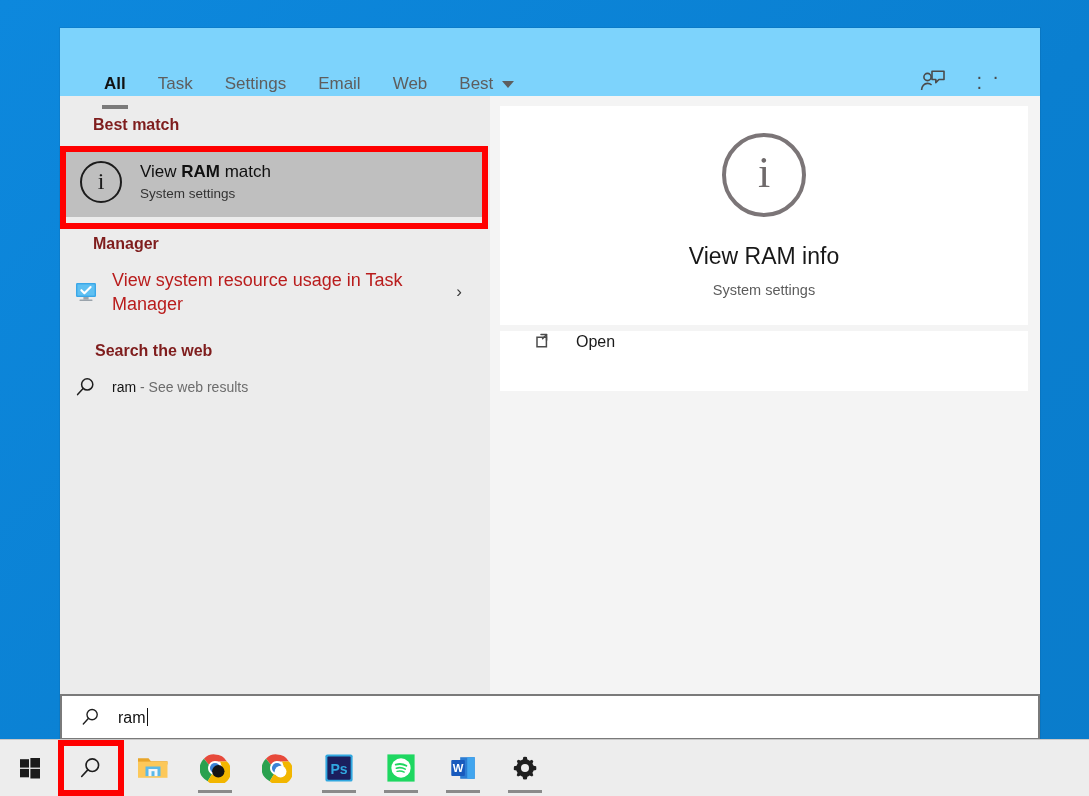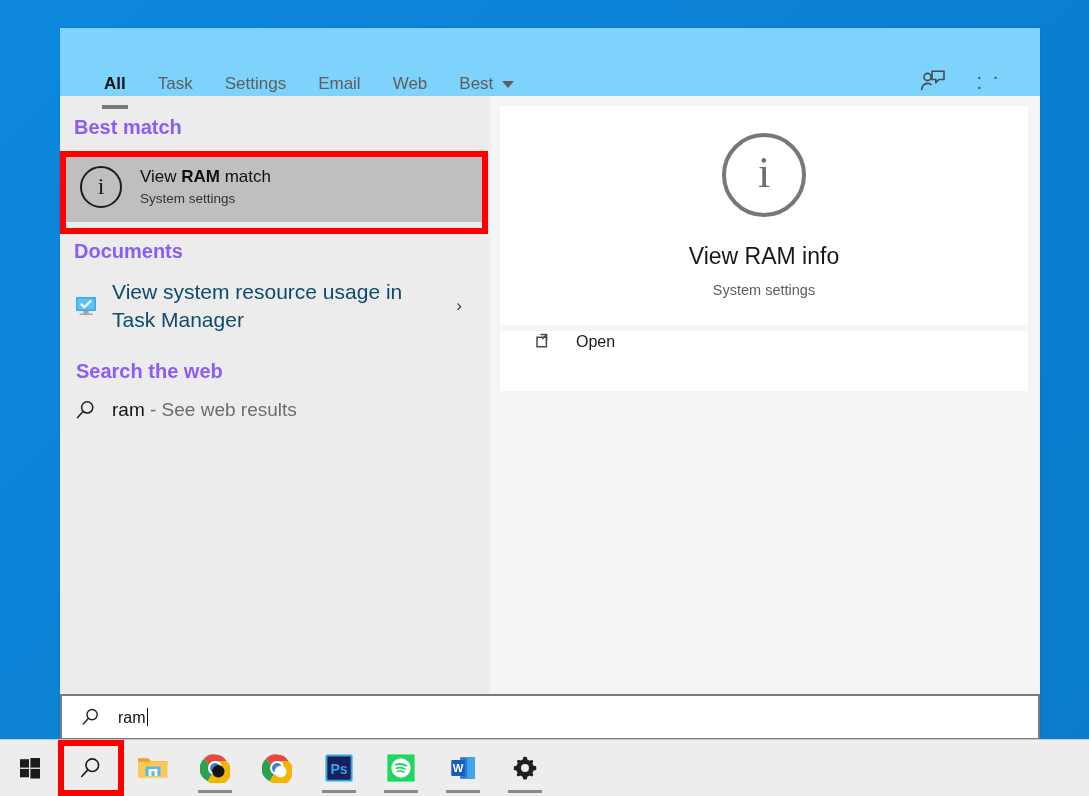--- a/index.html
+++ b/index.html
@@ -109,24 +109,25 @@
     min-height: 0;
   }
   .results {
     width: 430px;
     background: #ececec;
     flex: 0 0 auto;
     padding-top: 12px;
     box-sizing: border-box;
   }
   .section-title {
-    font-size: 20px;
+    font-size: 16px;
     font-weight: bold;
-    color: #8b5cf6;
+    color: #7f1d1d;
     padding: 8px 0 6px 14px;
+    margin-left: 19px;
   }
   .sec-settings { padding-top: 18px; }
   .sec-web { padding-top: 16px; padding-left: 16px; }
 
   
   .bestmatch-wrap {
     position: relative;
     margin: 4px 0 0 0;
     padding: 0 0 0 0;
   }
@@ -173,38 +174,38 @@
 
   
   .row {
     display: flex;
     align-items: center;
     padding: 9px 14px 9px 14px;
     cursor: default;
     gap: 14px;
   }
   .row-label {
-    font-size: 21px;
-    color: #0c4a6e;
+    font-size: 18px;
+    color: #b91c1c;
     line-height: 1.35;
     max-width: 300px;
   }
   .chev {
     margin-left: auto;
     color: #3b3b3b;
     font-size: 17px;
     padding-right: 14px;
   }
   .tm-icon {
     width: 24px; height: 24px;
     flex: 0 0 auto;
     position: relative;
   }
   .web-icon { width: 24px; height: 24px; flex: 0 0 auto; }
-  .web-label { font-size: 19px; color: #141414; }
+  .web-label { font-size: 14px; color: #141414; }
   .web-label .muted { color: #6c6c6c; }
 
   
   .preview {
     flex: 1 1 auto;
     padding: 10px 12px 0 10px;
     box-sizing: border-box;
     display: flex;
     flex-direction: column;
     gap: 6px;
@@ -372,21 +373,21 @@
           <div class="info-circle">
               <span>i</span>
             </div>
           <div class="bm-texts">
             <div class="bm-title"><span>View </span><b>RAM</b><span> match</span></div>
             <div class="bm-sub">System settings</div>
           </div>
         </div>
       </div>
 
-      <div class="section-title sec-settings">Documents</div>
+      <div class="section-title sec-settings">Manager</div>
 
       <div class="row">
         <span class="tm-icon">
           <svg width="24" height="24" viewBox="0 0 24 24">
             <rect x="2" y="3" width="20" height="14" rx="1.2" fill="#3aa7e8"></rect>
             <rect x="3.4" y="4.4" width="17.2" height="11.2" fill="#5fc0f2"></rect>
             <path d="M7.4 10.2l3 3 6.2-6.2" fill="none" stroke="#ffffff" stroke-width="2.1" stroke-linecap="round" stroke-linejoin="round"></path>
             <rect x="9.4" y="17" width="5.2" height="2.6" fill="#9aa3ab"></rect>
             <rect x="5.4" y="19.4" width="13.2" height="1.7" rx="0.8" fill="#9aa3ab"></rect>
           </svg>

